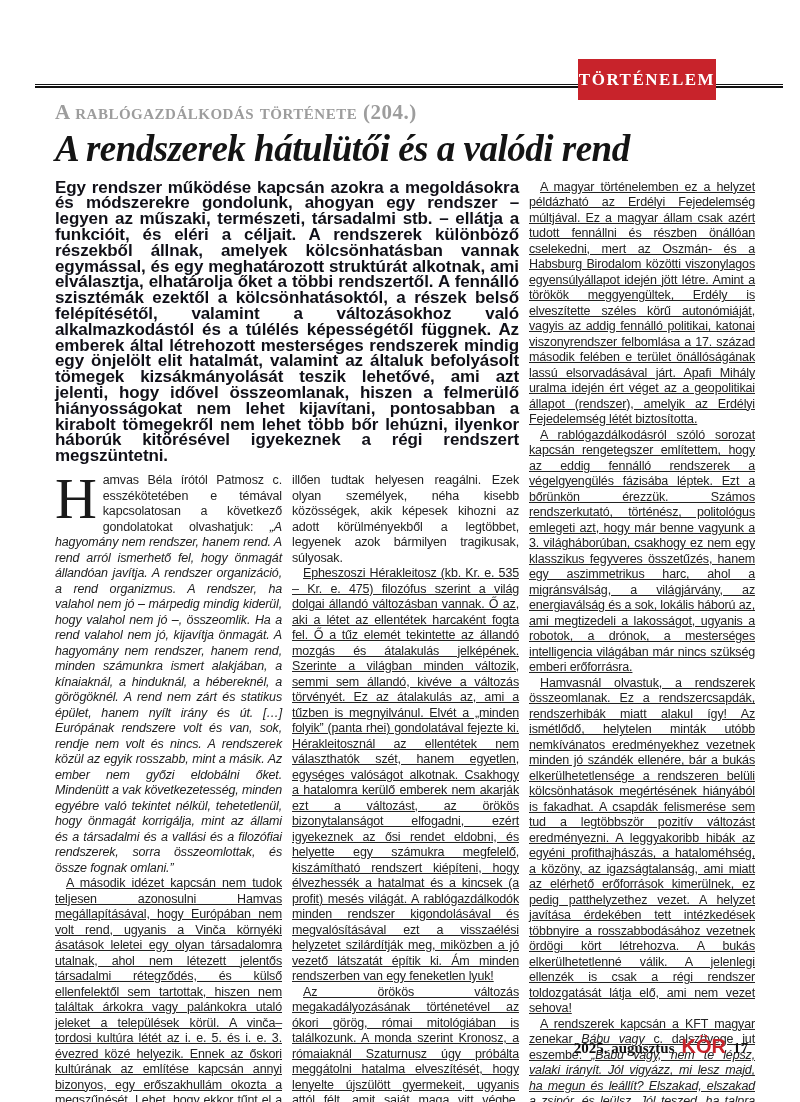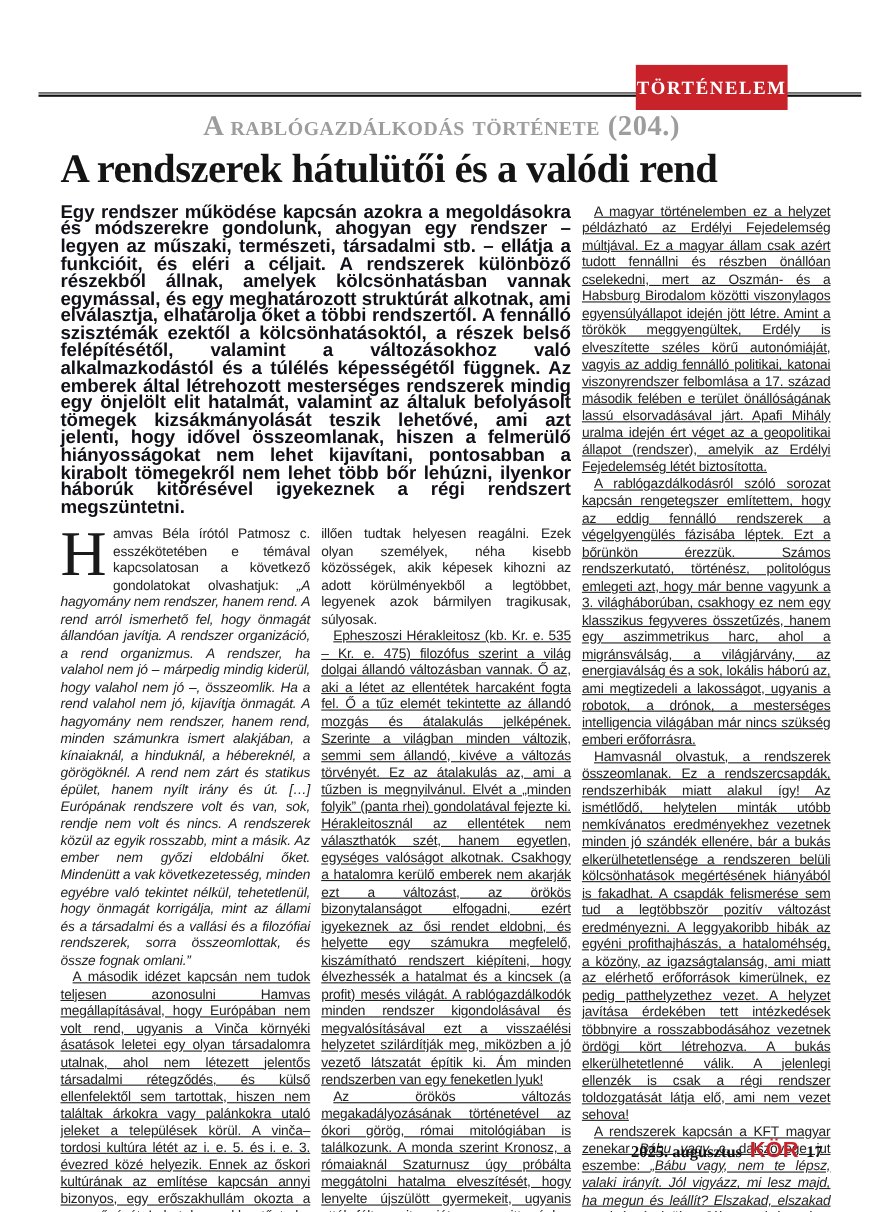--- a/index.html
+++ b/index.html
@@ -21,36 +21,36 @@
   }
   .section-badge{
     position:absolute;top:59px;right:77px;width:138px;height:41px;
     display:flex;align-items:center;justify-content:center;
     color:#ffffff;
     font-family:"Liberation Serif",serif;
     font-weight:700;font-size:17px;letter-spacing:1.5px;
   }
   .kicker{
     margin-top:100px;
-    text-align:center;
     font-family:"Liberation Serif",serif;
     font-variant:small-caps;
     font-weight:600;
-    font-size:26px;
+    font-size:21px;
     letter-spacing:0.5px;
   }
   h1.title{
     margin:4px 0 10px 0;
     font-family:"Liberation Serif",serif;
     font-weight:700;
     font-size:37px;
     letter-spacing:-0.5px;
     color:#141414;
     line-height:1.1;
     white-space:nowrap;
+    font-style:italic;
   }
   
   .main{display:flex;gap:10px;}
   .left-wrap{width:464px;flex:0 0 464px;display:flex;flex-direction:column;}
   .lead{
     font-weight:700;
     font-size:17px;
     line-height:15.8px;
     text-align:justify;
     letter-spacing:-0.1px;

